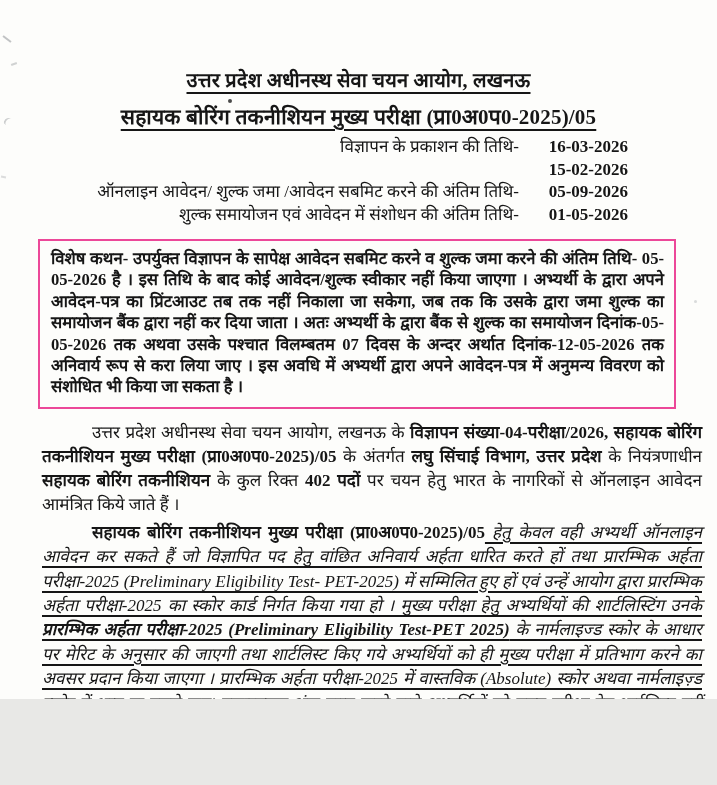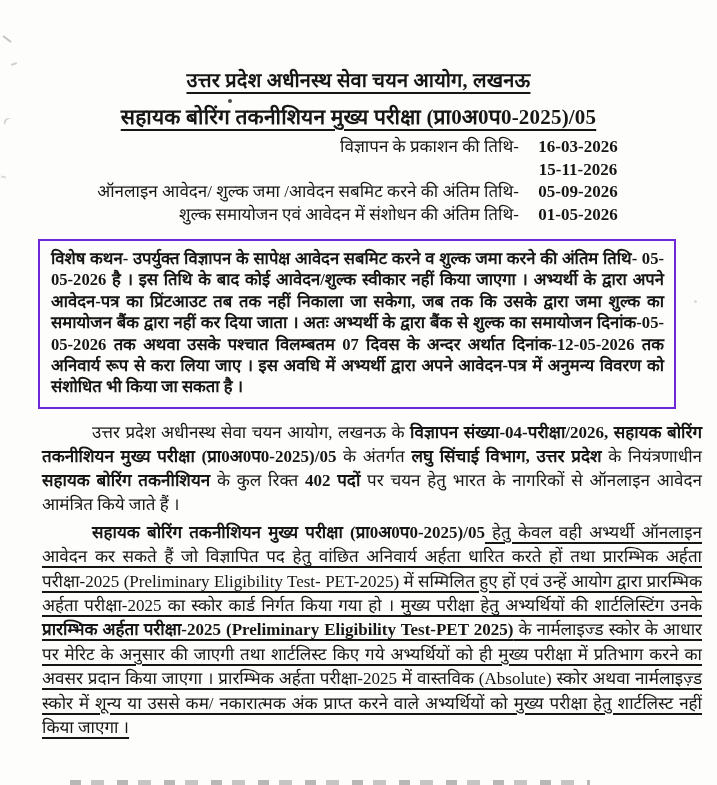--- a/index.html
+++ b/index.html
@@ -1,19 +1,19 @@
 <!DOCTYPE html>
 <html lang="hi"><head>
 <meta charset="utf-8">
 <style>
   html,body{margin:0;padding:0;}
   body{background:#e8e8e6;}
   .page{
     position:relative;
-    width:717px;height:785px;
+    width:717px;height:699px;
     margin:0 auto;
     background:#fdfdfb;
     color:#161616;
     font-family:"Liberation Serif","DejaVu Serif",serif;
     overflow:hidden;
     box-sizing:border-box;
   }
   .content{position:absolute;left:0;top:0;width:717px;}
 
   
@@ -30,43 +30,43 @@
   .h2{font-size:20px;}
   .h3{font-size:21px;margin-bottom:6px;}
 
   
   .dates{width:592px;margin-top:6px;margin-left:36px;}
   .date-row{
     display:flex;justify-content:flex-end;align-items:baseline;
     line-height:22.5px;font-size:17px;
   }
   .date-label{text-align:right;}
-  .date-value{font-weight:bold;width:100px;text-align:center;padding-left:9px;font-size:17px;}
+  .date-value{font-weight:bold;width:100px;text-align:right;padding-left:9px;font-size:17px;}
 
   
   .notice-box{
     margin:13px 41px 0 38px;
-    border:2px solid #6d28d9;
+    border:2px solid #ec4899;
     padding:7px 10px 9px 11px;
   }
   .notice-box p{
     margin:0;font-weight:bold;font-size:16.6px;line-height:21.4px;
     text-align:justify;
   }
 
   
   .para{
     margin:12px 15px 0 42px;
     font-size:17px;line-height:24px;
     text-align:justify;
     text-indent:50px;
   }
   .para.p2{margin-top:4px;line-height:24.4px;}
   .b{font-weight:bold;}
-  .i{}
+  .i{font-style:italic;}
   .u{
     text-decoration:underline;
     text-decoration-thickness:1.5px;
     text-underline-offset:3.5px;
   }
 
   
   .artifact{position:absolute;pointer-events:none;}
   .a1{left:2px;top:38px;width:10px;height:2px;background:#a7aaac;transform:rotate(38deg);opacity:.7;}
   .a2{left:11px;top:63px;width:6px;height:2px;background:#b3b5b7;transform:rotate(-20deg);opacity:.6;}
@@ -102,21 +102,21 @@
       <div class="h-line h1">उत्तर प्रदेश अधीनस्थ सेवा चयन आयोग, लखनऊ</div>
       <div class="h-line h3">सहायक बोरिंग तकनीशियन  मुख्य परीक्षा (प्रा0अ0प0-2025)/05</div>
     </div>
 
     <div class="dates">
       <div class="date-row">
         <span class="date-label">विज्ञापन के प्रकाशन की तिथि-</span>
         <span class="date-value">16-03-2026</span>
       </div>
       <div class="date-row">
-        <span class="date-value">15-11-2026</span>
+        <span class="date-value">15-02-2026</span>
       </div>
       <div class="date-row">
         <span class="date-label">ऑनलाइन आवेदन/ शुल्क जमा /आवेदन सबमिट करने की अंतिम तिथि-</span>
         <span class="date-value">05-09-2026</span>
       </div>
       <div class="date-row">
         <span class="date-label">शुल्क समायोजन एवं आवेदन में संशोधन की अंतिम तिथि-</span>
         <span class="date-value">01-05-2026</span>
       </div>
     </div>

